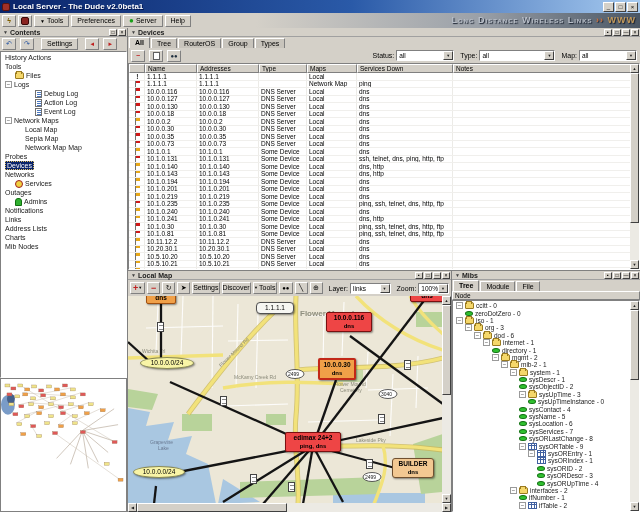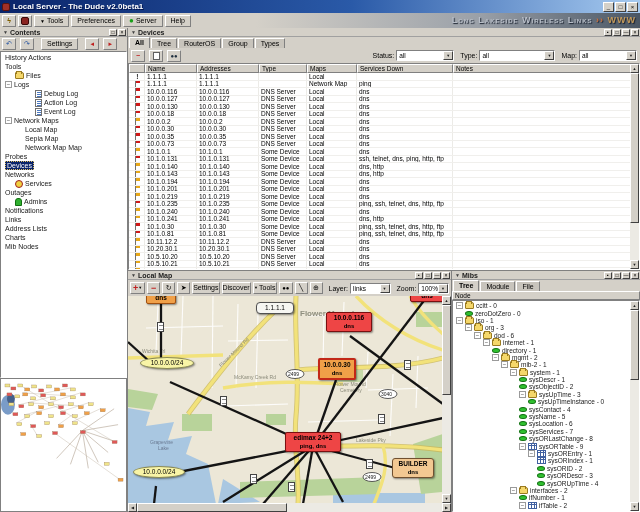--- a/index.html
+++ b/index.html
@@ -146,21 +146,21 @@
       <span style="font-size:5px;margin-right:2px">▼</span>
       <span>Tools</span>
     </span>
   <span class="tbtn">Preferences</span>
   <span class="tbtn">
       <span style="color:#18a018;margin-right:2px;font-size:8px">●</span>
       <span>Server</span>
     </span>
   <span class="tbtn">Help</span>
   <span id="logo">
-    <span>Long Lakeside Wireless Links</span>
+    <span>Long Distance Wireless Links</span>
     <span class="arr">››</span>
     <span class="www">WWW</span>
   </span>
 </div>
 
 <div id="body">
 
   <div id="leftcol">
     <div id="contents">
       <div class="panel-title">

